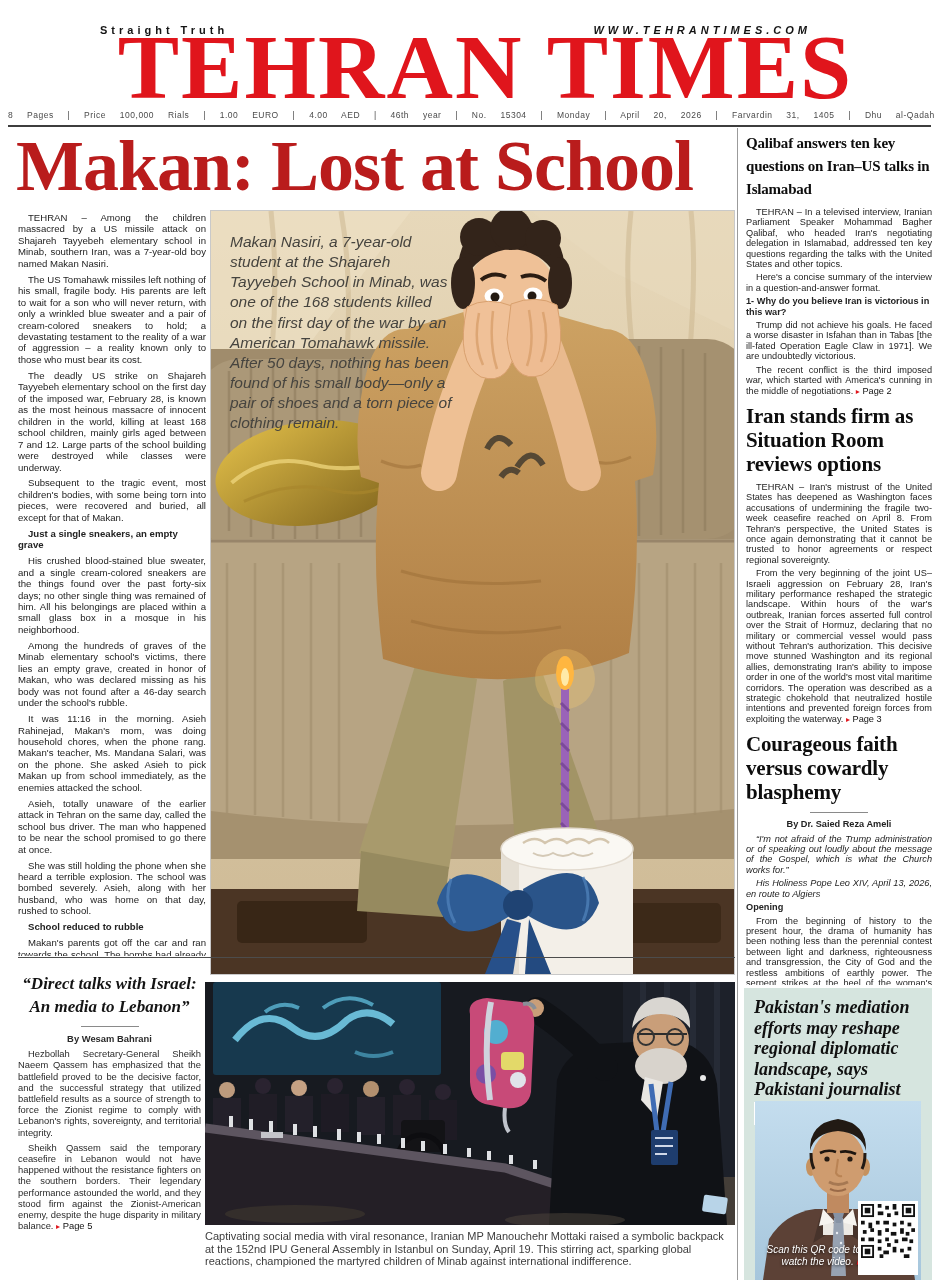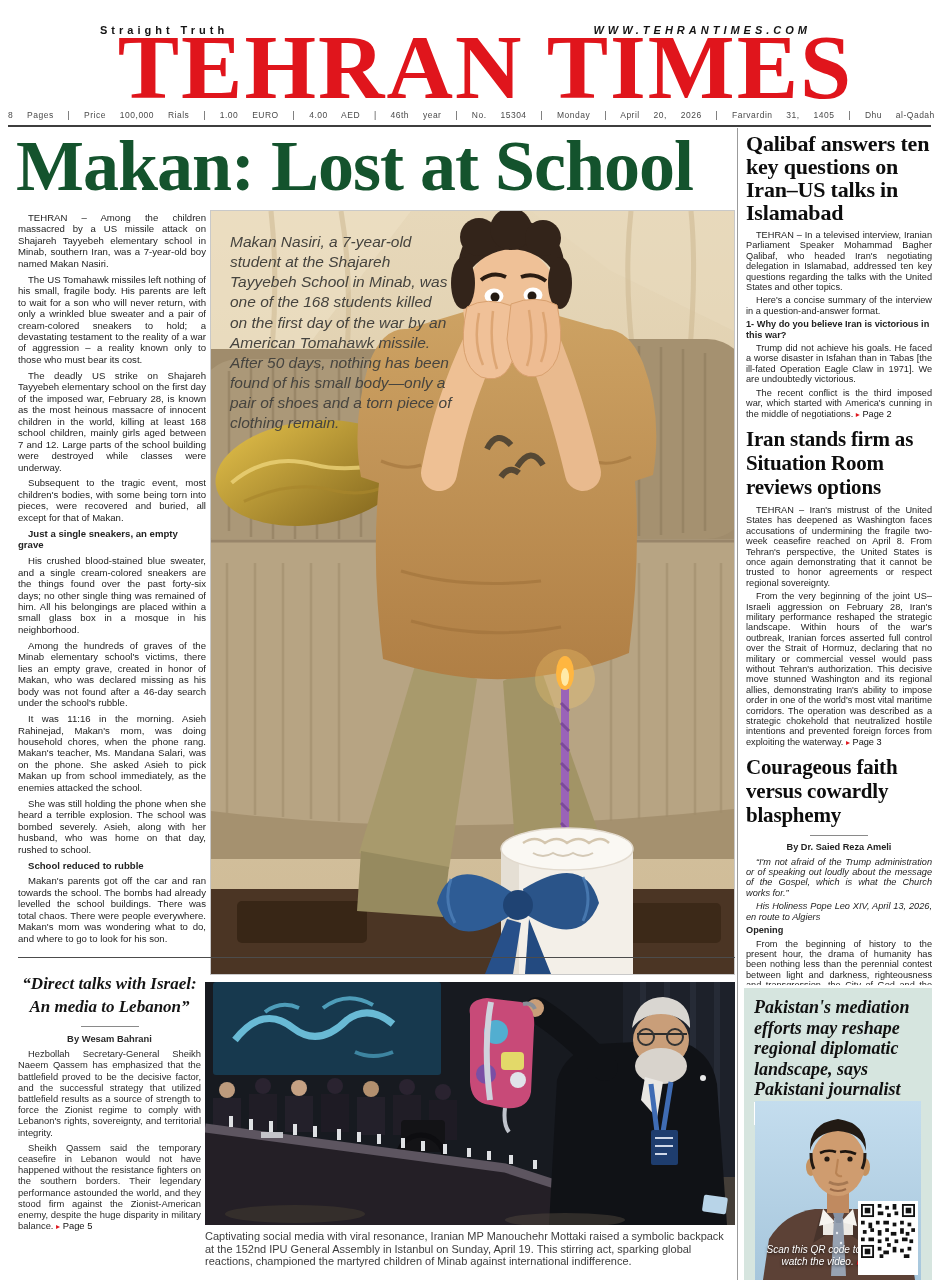--- a/index.html
+++ b/index.html
@@ -17,21 +17,21 @@
              font-family:"Liberation Serif",serif; font-weight:bold; font-size:92px;
              line-height:82px; color:var(--red); letter-spacing:2px; white-space:nowrap;padding-left:32px; }
   .infobar{ position:absolute; left:8px; right:8px; top:110px; font-size:8.5px; color:#4a4a4a;
             letter-spacing:.5px; word-spacing:11px; white-space:nowrap; text-align:center; }
   .rule-top{ position:absolute; left:8px; right:8px; top:125px; border-top:2px solid #3d3d3d; }
   .v-rule{ position:absolute; left:737px; top:128px; bottom:0; width:1px; background:#9b9b9b; }
 
   
   .lead-headline{ position:absolute; left:16px; top:130px; width:719px;
                   font-family:"Liberation Serif",serif; font-weight:bold; font-size:72px;
-                  line-height:72px; letter-spacing:-1px; color:#14532d; white-space:nowrap; }
+                  line-height:72px; letter-spacing:-1px; color:#b91c1c; white-space:nowrap; }
 
   
   .left-col{ position:absolute; left:18px; top:212px; width:188px; height:744px; overflow:hidden;
              font-size:9.6px; line-height:11.45px; text-align:justify; color:#232323; }
   .left-col p{ margin:0 0 4.5px; }
   .ind{ text-indent:10px; }
   .sub{ font-weight:bold; text-align:left; margin:1px 0 3px; text-indent:10px; }
   .pgref{ white-space:nowrap; font-weight:normal; color:#111; }
   .tri{ color:var(--red); font-size:8px; }
 
@@ -40,21 +40,21 @@
                border:1px solid #c9c9c9; background:#fde047; }
   .photo-main svg{ display:block; }
   .overlay-cap{ position:absolute; left:19px; top:21px; width:222px; font-style:italic;
                 font-size:15.5px; line-height:1.3; color:#46443f; z-index:3; }
 
   
   .right-col{ position:absolute; left:746px; top:132px; width:186px; height:853px; overflow:hidden; }
   .right-col p{ font-size:9.2px; line-height:10.4px; text-align:justify; margin:0 0 3px; color:#232323; }
   .h-serif{ font-family:"Liberation Serif",serif; font-weight:bold; color:#0d0d0d;
             margin:0 0 6px; letter-spacing:-.2px; }
-  .h1a{ font-size:22px; line-height:23px; }
+  .h1a{ font-size:15px; line-height:23px; }
   .h2a{ font-size:21px; line-height:24px; margin-top:7px; }
   .qa{ font-weight:bold; text-align:left !important; }
   .divider{ width:58px; border-top:1px solid #8a8a8a; margin:8px auto 6px; }
   .byline{ text-align:center !important; font-weight:bold; font-size:10.5px; margin:0 0 4px !important; }
   .quote,.attrib{ font-style:italic; }
 
   
   .teal-box{ position:absolute; left:744px; top:988px; width:188px; height:292px;
              background:#d6e5df; z-index:5; overflow:hidden; }
   .teal-head{ font-family:"Liberation Serif",serif; font-style:italic; font-weight:bold;
@@ -94,20 +94,21 @@
 
   <div class="left-col">
     <p class="ind">TEHRAN – Among the children massacred by a US missile attack on Shajareh Tayyebeh elementary school in Minab, southern Iran, was a 7-year-old boy named Makan Nasiri.</p>
     <p class="ind">The US Tomahawk missiles left nothing of his small, fragile body. His parents are left to wait for a son who will never return, with only a wrinkled blue sweater and a pair of cream-colored sneakers to hold; a devastating testament to the reality of a war of aggression – a reality known only to those who must bear its cost.</p>
     <p class="ind">The deadly US strike on Shajareh Tayyebeh elementary school on the first day of the imposed war, February 28, is known as the most heinous massacre of innocent children in the world, killing at least 168 school children, mainly girls aged between 7 and 12. Large parts of the school building were destroyed while classes were underway.</p>
     <p class="ind">Subsequent to the tragic event, most children's bodies, with some being torn into pieces, were recovered and buried, all except for that of Makan.</p>
     <p class="sub">Just a single sneakers, an empty grave</p>
     <p class="ind">His crushed blood-stained blue sweater, and a single cream-colored sneakers are the things found over the past forty-six days; no other single thing was remained of him. All his belongings are placed within a small glass box in a mosque in his neighborhood.</p>
     <p class="ind">Among the hundreds of graves of the Minab elementary school's victims, there lies an empty grave, created in honor of Makan, who was declared missing as his body was not found after a 46-day search under the school's rubble.</p>
     <p class="ind">It was 11:16 in the morning. Asieh Rahinejad, Makan's mom, was doing household chores, when the phone rang. Makan's teacher, Ms. Mandana Salari, was on the phone. She asked Asieh to pick Makan up from school immediately, as the enemies attacked the school.</p>
+    <p class="ind">Asieh, totally unaware of the earlier attack in Tehran on the same day, called the school bus driver. The man who happened to be near the school promised to go there at once.</p>
     <p class="ind">She was still holding the phone when she heard a terrible explosion. The school was bombed severely. Asieh, along with her husband, who was home on that day, rushed to school.</p>
     <p class="sub">School reduced to rubble</p>
     <p class="ind"><span>Makan's parents got off the car and ran towards the school. The bombs had already levelled the school buildings. There was total chaos. There were people everywhere. Makan's mom was wondering what to do, and where to go to look for his son.</span>
       </p>
   </div>
 
   <div class="photo-main">
     <svg width="523" height="763" viewBox="0 0 523 763">
       <defs>
         <linearGradient id="curtain" x1="0" y1="0" x2="0" y2="1">

